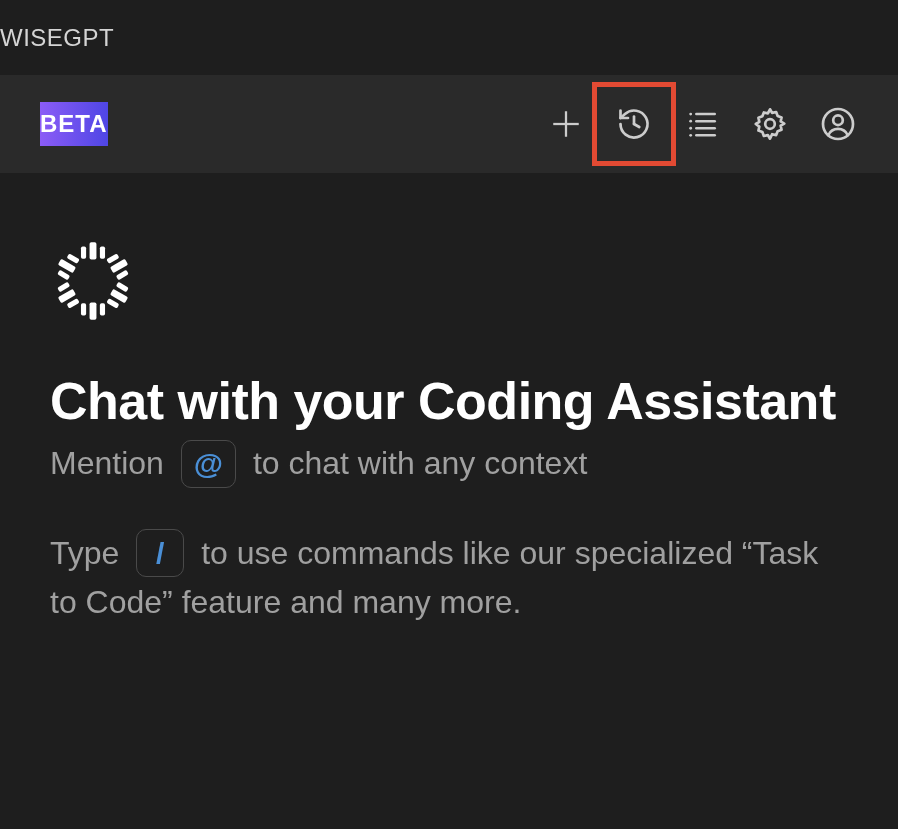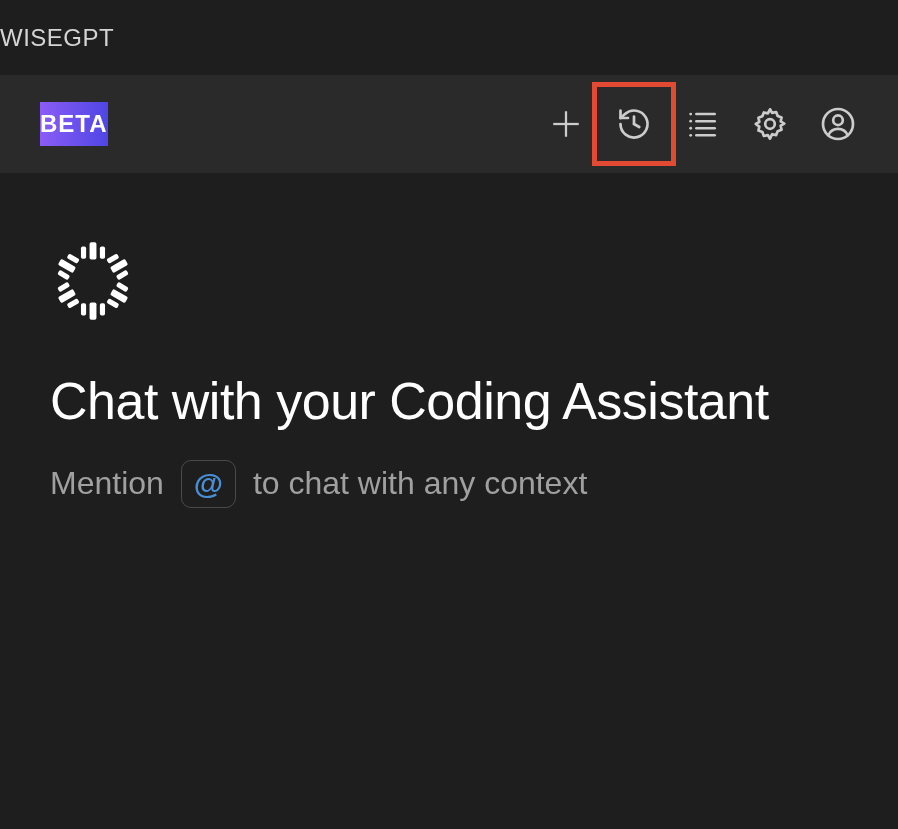--- a/index.html
+++ b/index.html
@@ -69,24 +69,24 @@
   }
   .main-content {
     padding: 65px 50px 0 50px;
   }
   .logo-wrap {
     margin-bottom: 48px;
   }
   .logo-wrap svg { display: block; }
   .main-heading {
     font-size: 52px;
-    font-weight: 400;
+    font-weight: 700;
     color: #ffffff;
     line-height: 1.12;
-    margin-bottom: 28px;
+    margin-bottom: 8px;
     letter-spacing: -0.5px;
   }
   .subheading {
     font-size: 32px;
     font-weight: 400;
     color: #a0a0a0;
     line-height: 1.4;
     margin-bottom: 75px;
   }
   .hint-line {
@@ -226,14 +226,19 @@
   </div>
 
   <h1 class="main-heading">Chat with your Coding Assistant</h1>
 
   <div class="hint-line">
     <span class="seg">Mention</span>
     <span class="key-badge key-at">@</span>
     <span class="seg"> to chat with any context</span>
   </div>
 
+  <div class="hint-line">
+    <span class="seg">Type</span>
+    <span class="key-badge key-slash">/</span>
+    <span class="seg"> to use commands like our specialized “Task to Code” feature and many more.</span>
+  </div>
 
 </div>
 
 </body></html>

